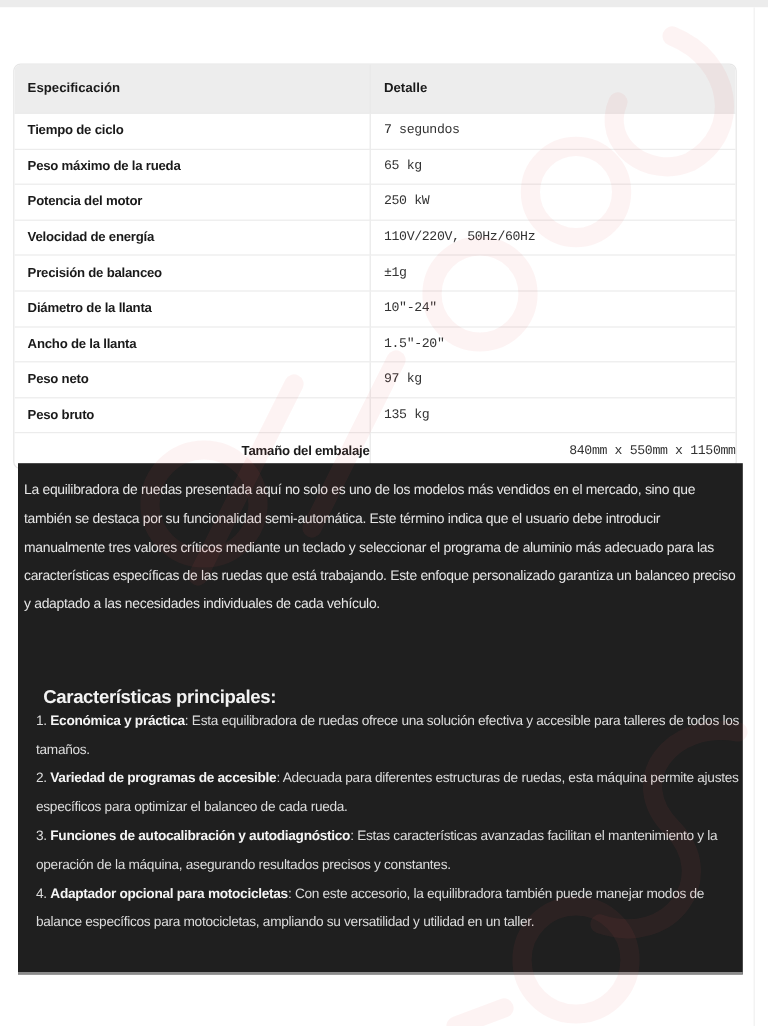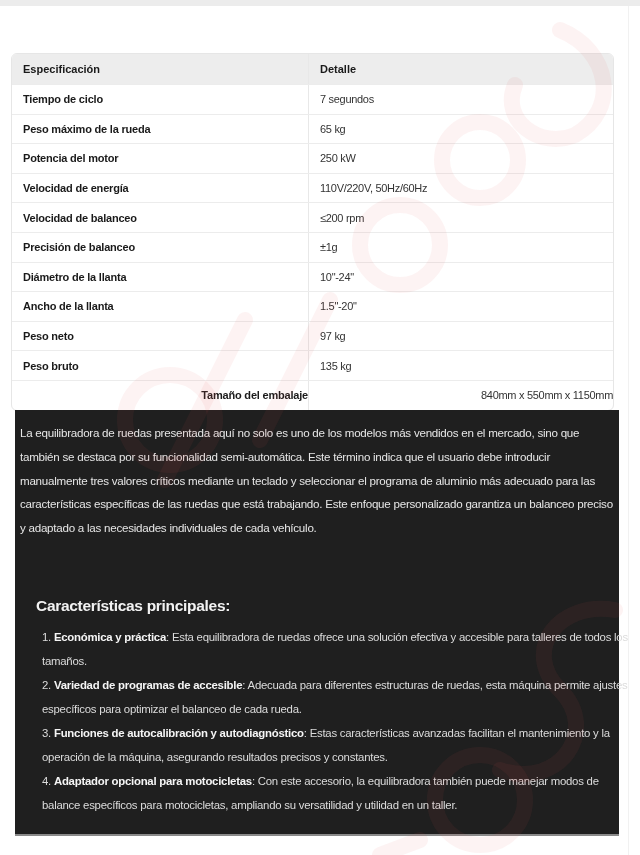--- a/index.html
+++ b/index.html
@@ -51,40 +51,41 @@
       padding: 0 0 0 11px;
       font-size: 11px;
       text-align: left;
       border-bottom: 1px solid #ececec;
       color: #1a1a1a;
       white-space: nowrap;
     }
     .spec-table th {
       background: #ededed;
       font-weight: bold;
-      height: 30px;
+      height: 40px;
     }
     .spec-table td.spec {
       font-weight: bold;
       letter-spacing: -0.2px;
     }
     .spec-table td.detail {
       color: #333333;
       letter-spacing: -0.3px;
+      font-family: Liberation Mono, monospace;
     }
     .spec-table th.col1, .spec-table td.spec {
       border-right: 1px solid #e8e8e8;
       width: 285px;
     }
     .spec-table tr:last-child td { border-bottom: none; text-align: right; }
 
     
     .desc-box {
       position: absolute;
-      left: 15px; top: 410px;
+      left: 15px; top: 386px;
       width: 604px; height: 426px;
       background: #1f1f1f;
       border-bottom: 2px solid #8a8a8a;
       box-sizing: border-box;
       color: #e8e8e8;
       z-index: 1;
     }
     .desc-intro {
       position: absolute;
       left: 5px; top: 11px;
@@ -101,21 +102,21 @@
       margin: 16px;
       font-size: 15.5px;
       font-weight: bold;
       letter-spacing: -0.3px;
       color: #f2f2f2;
     }
     .features-list {
       position: absolute;
       left: 11px; top: 199px;
       width: 590px;
-      margin: 16px;
+      margin: 4px;
       padding: 0;
       list-style: none;
       font-size: 11.4px;
       line-height: 24px;
       letter-spacing: -0.25px;
       color: #dcdcdc;
     }
     .features-list b {
       color: #f5f5f5;
     }
@@ -145,24 +146,20 @@
       </tr>
       <tr>
         <td class="spec">Potencia del motor</td>
         <td class="detail">250 kW</td>
       </tr>
       <tr>
         <td class="spec">Velocidad de energía</td>
         <td class="detail">110V/220V, 50Hz/60Hz</td>
       </tr>
       <tr>
-        <td class="spec">Velocidad de balanceo</td>
-        <td class="detail">≤200 rpm</td>
-      </tr>
-      <tr>
         <td class="spec">Precisión de balanceo</td>
         <td class="detail">±1g</td>
       </tr>
       <tr>
         <td class="spec">Diámetro de la llanta</td>
         <td class="detail">10"-24"</td>
       </tr>
       <tr>
         <td class="spec">Ancho de la llanta</td>
         <td class="detail">1.5"-20"</td>

